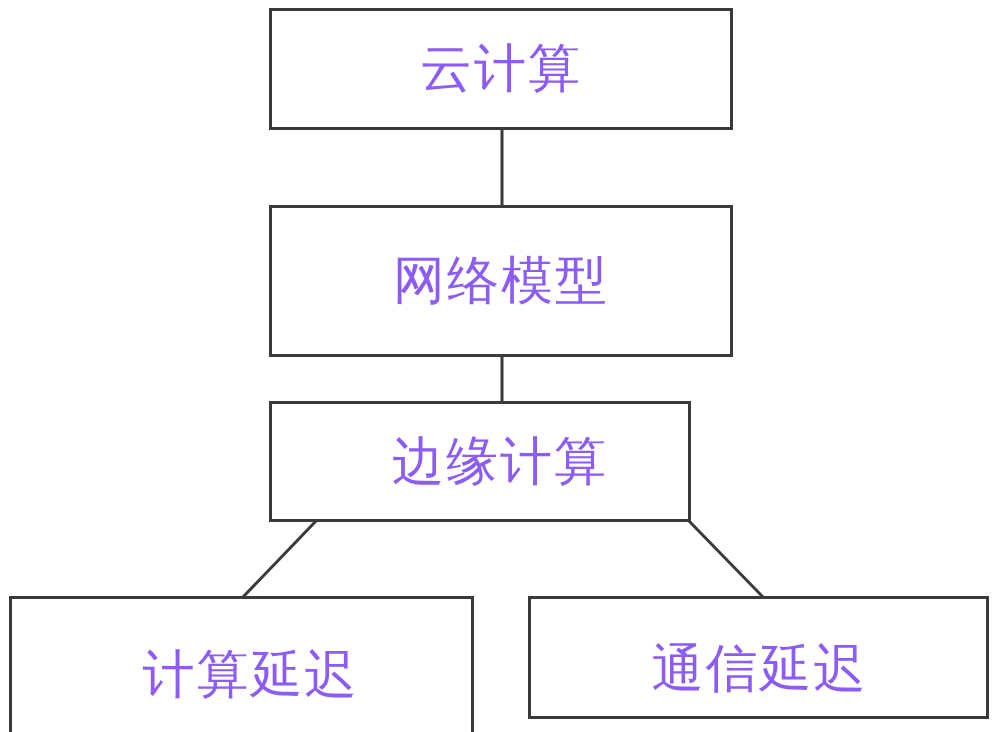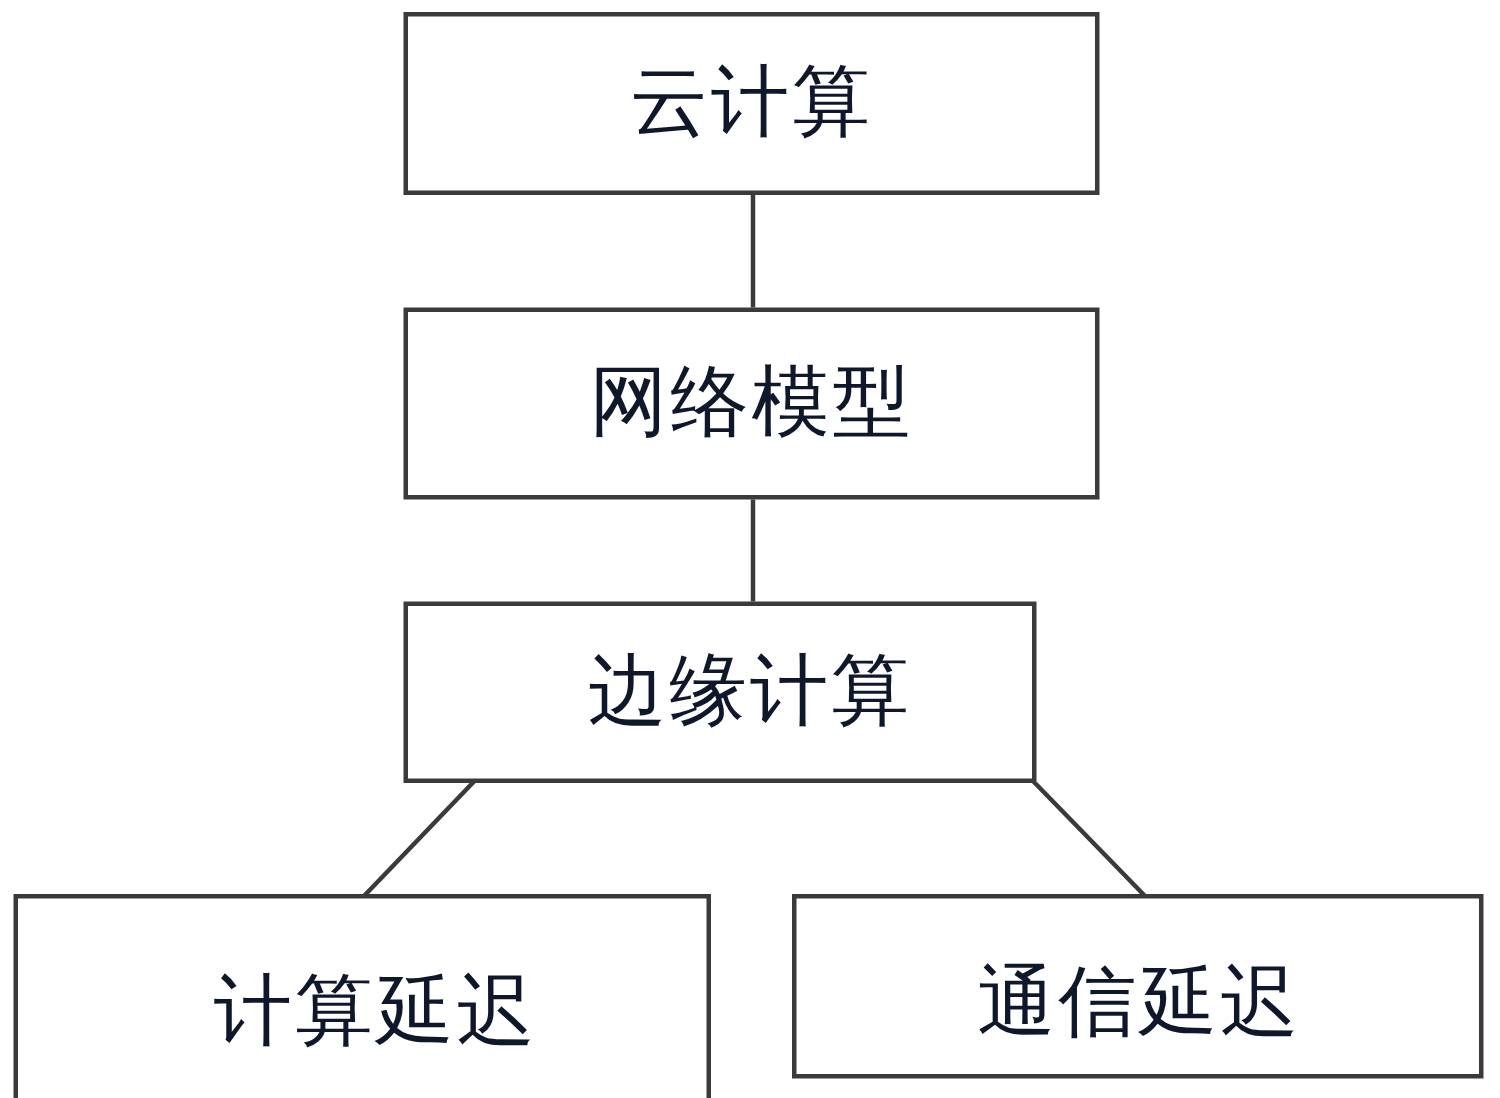--- a/index.html
+++ b/index.html
@@ -30,28 +30,28 @@
     border: 3px solid #3a3a3a;
     background: #ffffff;
     display: flex;
     align-items: center;
     justify-content: center;
   }
   .node-label {
     font-family: "Liberation Serif", "DejaVu Serif", serif;
     font-size: 52px;
     line-height: 1;
-    color: #0f172a;
+    color: #8b5cf6;
     letter-spacing: 2px;
     white-space: nowrap;
     user-select: none;
   }
   
   #node-cloud-computing  { left: 269px; top: 8px;   width: 464px; height: 122px; }
-  #node-network-model    { left: 269px; top: 205px; width: 464px; height: 128px; }
+  #node-network-model    { left: 269px; top: 205px; width: 464px; height: 152px; }
   #node-edge-computing   { left: 269px; top: 401px; width: 422px; height: 121px; }
   #node-compute-delay    { left: 9px;   top: 596px; width: 465px; height: 157px; }
   #node-comm-delay       { left: 528px; top: 596px; width: 461px; height: 123px; }
 
   #node-edge-computing .node-label { transform: translateX(20px); }
   #node-compute-delay .node-label  { transform: translateX(9px); }
   #node-comm-delay .node-label     { transform: translateX(1px); margin-top: 23px; }
 </style>
 </head>
 <body>

